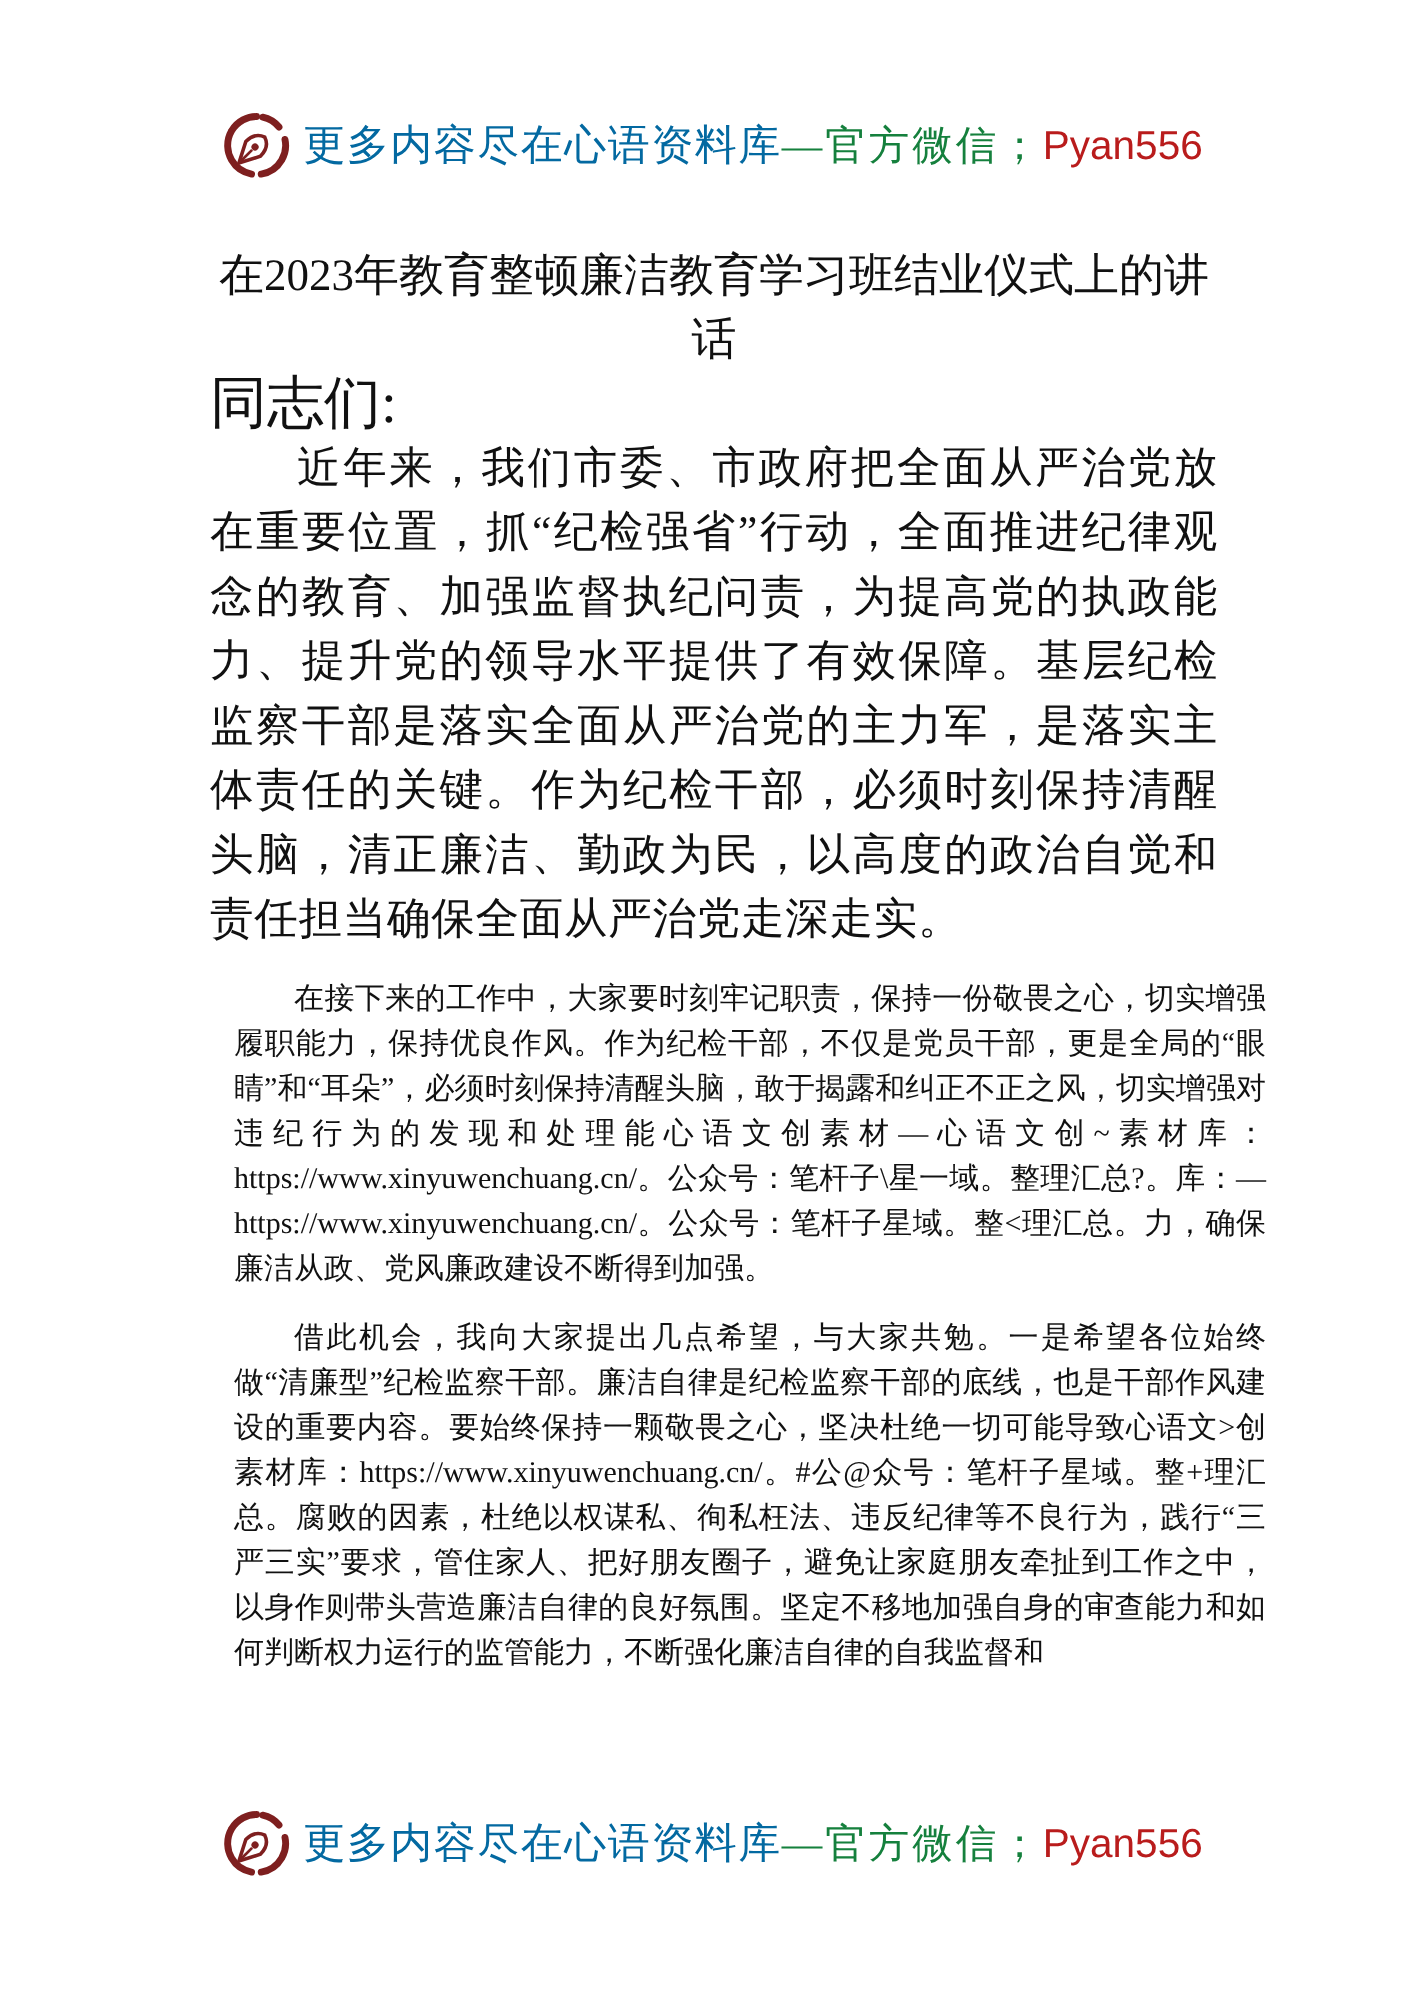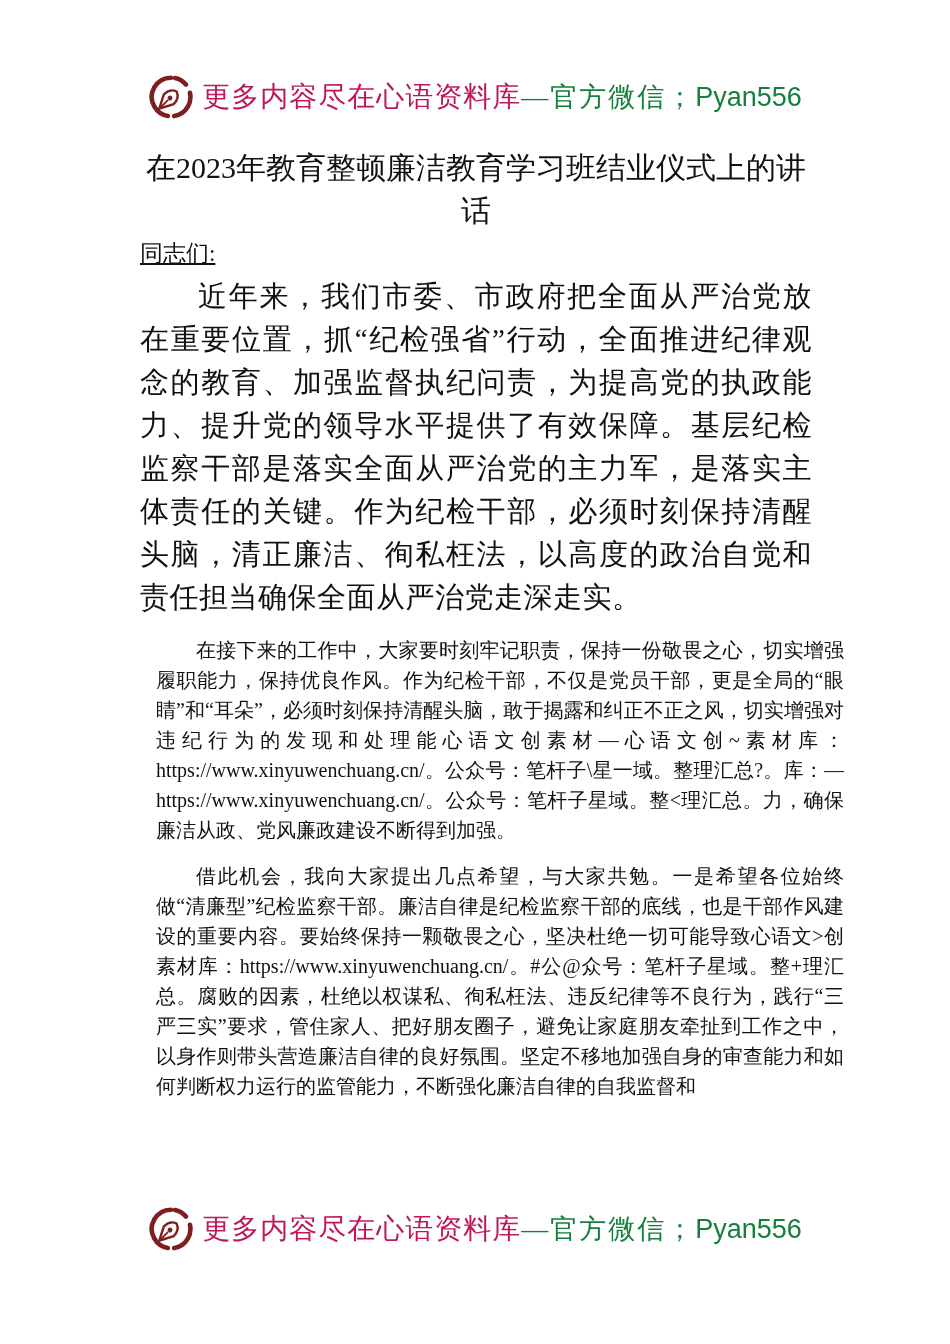--- a/index.html
+++ b/index.html
@@ -18,47 +18,47 @@
     white-space:nowrap;
   }
   .brand-header{top:74px;}
   .brand-footer{top:1206px;}
   .brand .logo{
     width:46px;height:46px;margin-right:8px;flex:0 0 auto;
     display:inline-flex;align-items:center;justify-content:center;
   }
   .brand-main{
     font-size:28px;letter-spacing:1px;
-    color:#be185d;
+    color:#0369a1;
     font-family:"Liberation Serif","DejaVu Serif",serif;
   }
   .brand-wechat{
     font-size:27px;letter-spacing:2px;
     color:#15803d;
     font-family:"Liberation Serif","DejaVu Serif",serif;
   }
   .brand-id{
     font-size:27px;
-    color:#15803d;
+    color:#b91c1c;
     font-family:"Liberation Sans","DejaVu Sans",sans-serif;
   }
   
   .doc{
-    position:absolute;left:140px;top:146px;width:688px;
+    position:absolute;left:140px;top:162px;width:688px;
   }
   .doc-title{
     width:672px;margin:0;padding:0;
     font-size:30px;font-weight:normal;
     line-height:43px;
     text-align:center;
     color:#111111;
   }
   .salutation{
     width:672px;margin:0;padding:0;
-    font-size:23px;line-height:43px;text-decoration:underline;
+    font-size:38px;line-height:43px;
   }
   .para-large{
     width:672px;margin:0;padding:0;
     font-size:29px;line-height:43px;
     text-indent:2em;
     text-align:justify;
     letter-spacing:0.5px;
   }
   .para-small{
     width:688px;margin:16px;padding:0;
@@ -86,21 +86,21 @@
       </svg>
     </span>
     <span class="brand-main">更多内容尽在心语资料库</span>
     <span class="brand-wechat">—官方微信；</span>
     <span class="brand-id">Pyan556</span>
   </div>
 
   <div class="doc">
     <h1 class="doc-title">在2023年教育整顿廉洁教育学习班结业仪式上的讲话</h1>
     <p class="salutation">同志们:</p>
-    <p class="para-large">近年来，我们市委、市政府把全面从严治党放在重要位置，抓“纪检强省”行动，全面推进纪律观念的教育、加强监督执纪问责，为提高党的执政能力、提升党的领导水平提供了有效保障。基层纪检监察干部是落实全面从严治党的主力军，是落实主体责任的关键。作为纪检干部，必须时刻保持清醒头脑，清正廉洁、徇私枉法，以高度的政治自觉和责任担当确保全面从严治党走深走实。</p>
+    <p class="para-large">近年来，我们市委、市政府把全面从严治党放在重要位置，抓“纪检强省”行动，全面推进纪律观念的教育、加强监督执纪问责，为提高党的执政能力、提升党的领导水平提供了有效保障。基层纪检监察干部是落实全面从严治党的主力军，是落实主体责任的关键。作为纪检干部，必须时刻保持清醒头脑，清正廉洁、勤政为民，以高度的政治自觉和责任担当确保全面从严治党走深走实。</p>
     <p class="para-small">在接下来的工作中，大家要时刻牢记职责，保持一份敬畏之心，切实增强履职能力，保持优良作风。作为纪检干部，不仅是党员干部，更是全局的“眼睛”和“耳朵”，必须时刻保持清醒头脑，敢于揭露和纠正不正之风，切实增强对违纪行为的发现和处理能心语文创素材—心语文创~素材库：https://www.xinyuwenchuang.cn/。公众号：笔杆子\星一域。整理汇总?。库：—https://www.xinyuwenchuang.cn/。公众号：笔杆子星域。整&lt;理汇总。力，确保廉洁从政、党风廉政建设不断得到加强。</p>
     <p class="para-small">借此机会，我向大家提出几点希望，与大家共勉。一是希望各位始终做“清廉型”纪检监察干部。廉洁自律是纪检监察干部的底线，也是干部作风建设的重要内容。要始终保持一颗敬畏之心，坚决杜绝一切可能导致心语文&gt;创素材库：https://www.xinyuwenchuang.cn/。#公@众号：笔杆子星域。整+理汇总。腐败的因素，杜绝以权谋私、徇私枉法、违反纪律等不良行为，践行“三严三实”要求，管住家人、把好朋友圈子，避免让家庭朋友牵扯到工作之中，以身作则带头营造廉洁自律的良好氛围。坚定不移地加强自身的审查能力和如何判断权力运行的监管能力，不断强化廉洁自律的自我监督和</p>
   </div>
 
   <div class="brand brand-footer">
     <span class="logo">
       <svg viewBox="0 0 50 50" width="46" height="46" aria-hidden="true">
         <path d="M25 4 a21 21 0 1 0 0.2 0" fill="none" stroke="#7e1f1f" stroke-width="5" stroke-dasharray="62 7 34 10 14 6" stroke-linecap="round"></path>
         <g transform="rotate(-135 25 25)">
           <path d="M25 7 L32.5 21.5 Q32.5 31 25 33.5 Q17.5 31 17.5 21.5 Z" fill="#ffffff" stroke="#7e1f1f" stroke-width="2.6"></path>

